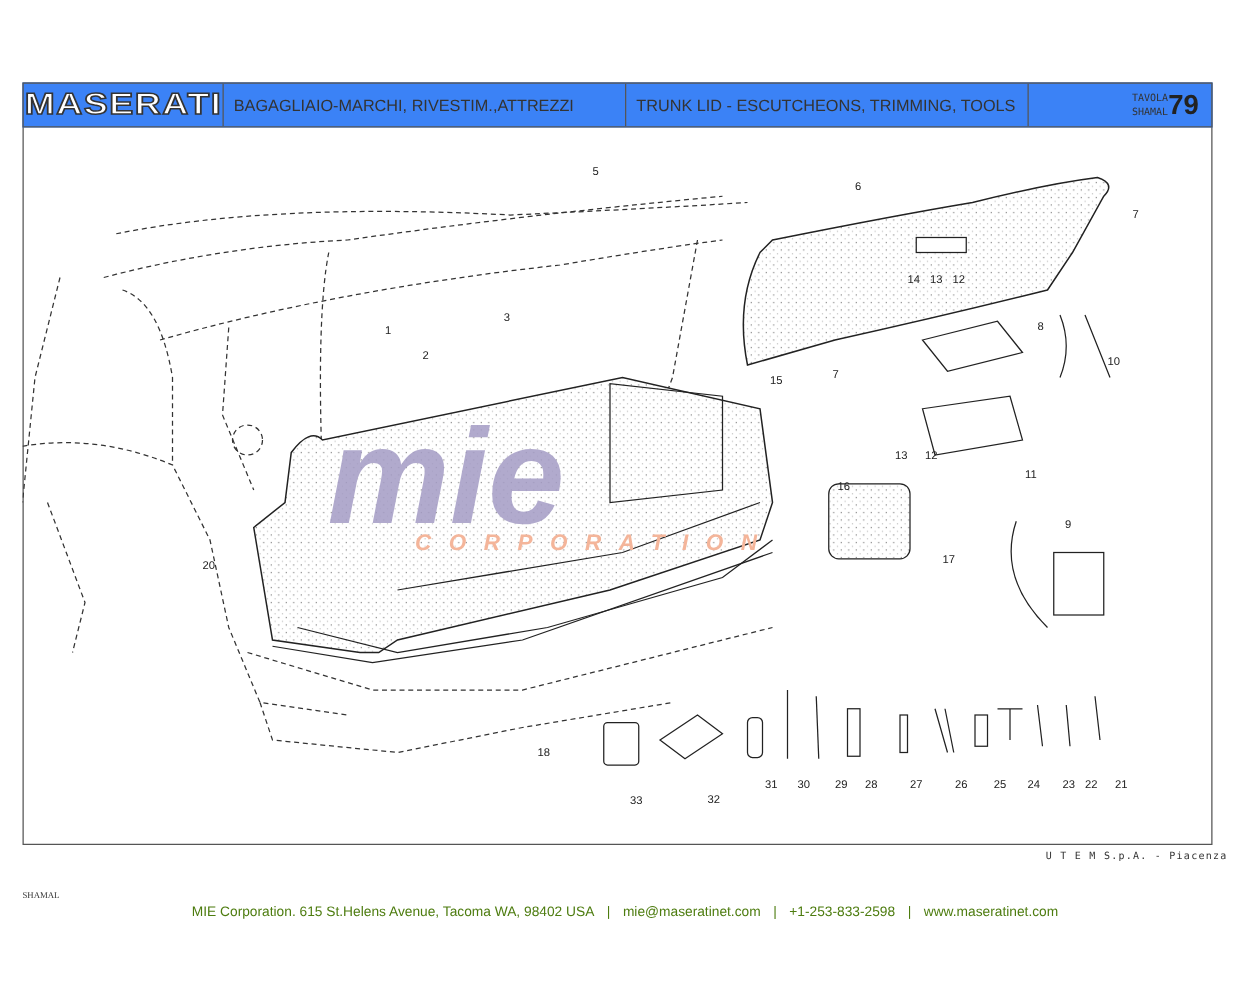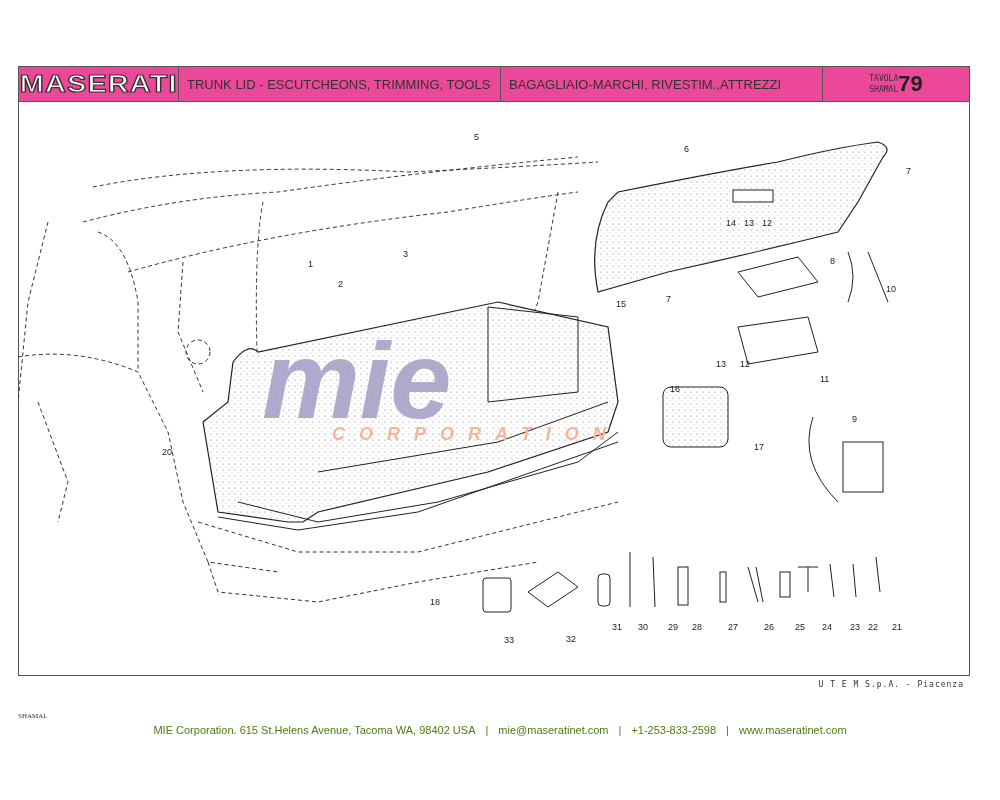--- a/index.html
+++ b/index.html
@@ -7,56 +7,56 @@
       width: 1000px; height: 800px; background: #ffffff;
       position: relative; overflow: hidden;
       font-family: "Liberation Sans", sans-serif; color: #222;
     }
     .sheet {
       position: absolute; left: 18px; top: 66px; width: 952px; height: 610px;
       border: 1px solid #555; box-sizing: border-box;
     }
     .titlebar {
       position: absolute; left: 18px; top: 66px; width: 952px; height: 36px;
-      border: 1px solid #555; box-sizing: border-box; display: flex; background: #ec4899;
+      border: 1px solid #555; box-sizing: border-box; display: flex; background: #3b82f6;
     }
     .tb-cell { border-right: 1px solid #555; display: flex; align-items: center; box-sizing: border-box; }
     .tb-cell:last-child { border-right: none; }
     .tb-logo { width: 160px; justify-content: center; }
     .logo-text {
       font-family: "Liberation Sans", sans-serif; font-size: 24px; letter-spacing: 1px;
       color: #fff; -webkit-text-stroke: 1.2px #333; font-weight: bold; transform: scaleX(1.2);
     }
     .tb-it { width: 322px; padding-left: 8px; font-size: 13px; color: #333; }
     .tb-en { width: 322px; padding-left: 8px; font-size: 13px; color: #333; }
-    .tb-draw { flex: 1; justify-content: center; padding: 0 10px; }
+    .tb-draw { flex: 1; justify-content: flex-end; padding: 0 10px; }
     .draw-labels { font-family: "DejaVu Sans Mono", monospace; font-size: 8px; line-height: 11px; color: #333; }
     .draw-num { font-size: 22px; font-weight: bold; color: #222; }
     .diagram { position: absolute; left: 18px; top: 102px; width: 952px; height: 574px; }
     .callout { font-family: "Liberation Sans", sans-serif; font-size: 9px; fill: #222; }
     .model { position: absolute; left: 18px; top: 688px; font-family: Liberation Serif, serif; font-size: 7px; color: #333; margin-top: 24px; }
-    .maker { position: absolute; right: 36px; top: 680px; font-family: "DejaVu Sans Mono", monospace; font-size: 8px; color: #333; letter-spacing: 1px; }
+    .maker { position: absolute; right: 18px; top: 680px; font-family: "DejaVu Sans Mono", monospace; font-size: 8px; color: #333; letter-spacing: 1px; }
     .footer {
       position: absolute; left: 0; width: 1000px; top: 712px; text-align: center;
       font-size: 11px; color: #4d7c0f; white-space: nowrap; margin-top: 12px;
     }
     .footer .sep { margin: 0 10px; }
     .wm { position: absolute; left: 262px; top: 340px; width: 460px; height: 110px; pointer-events: none; }
   </style>
 </head>
 <body>
 
 <div class="sheet"></div>
 
 <div class="titlebar">
   <div class="tb-cell tb-logo">
     <span class="logo-text">MASERATI</span>
   </div>
+  <div class="tb-cell tb-it">BAGAGLIAIO-MARCHI, RIVESTIM.,ATTREZZI</div>
   <div class="tb-cell tb-en">TRUNK LID - ESCUTCHEONS, TRIMMING, TOOLS</div>
-  <div class="tb-cell tb-it">BAGAGLIAIO-MARCHI, RIVESTIM.,ATTREZZI</div>
   <div class="tb-cell tb-draw">
     <div class="draw-labels">
       <div>TAVOLA</div>
       <div>SHAMAL</div>
     </div>
     <div class="draw-num">79</div>
   </div>
 </div>
 
 <svg class="diagram" viewBox="0 0 952 574">

